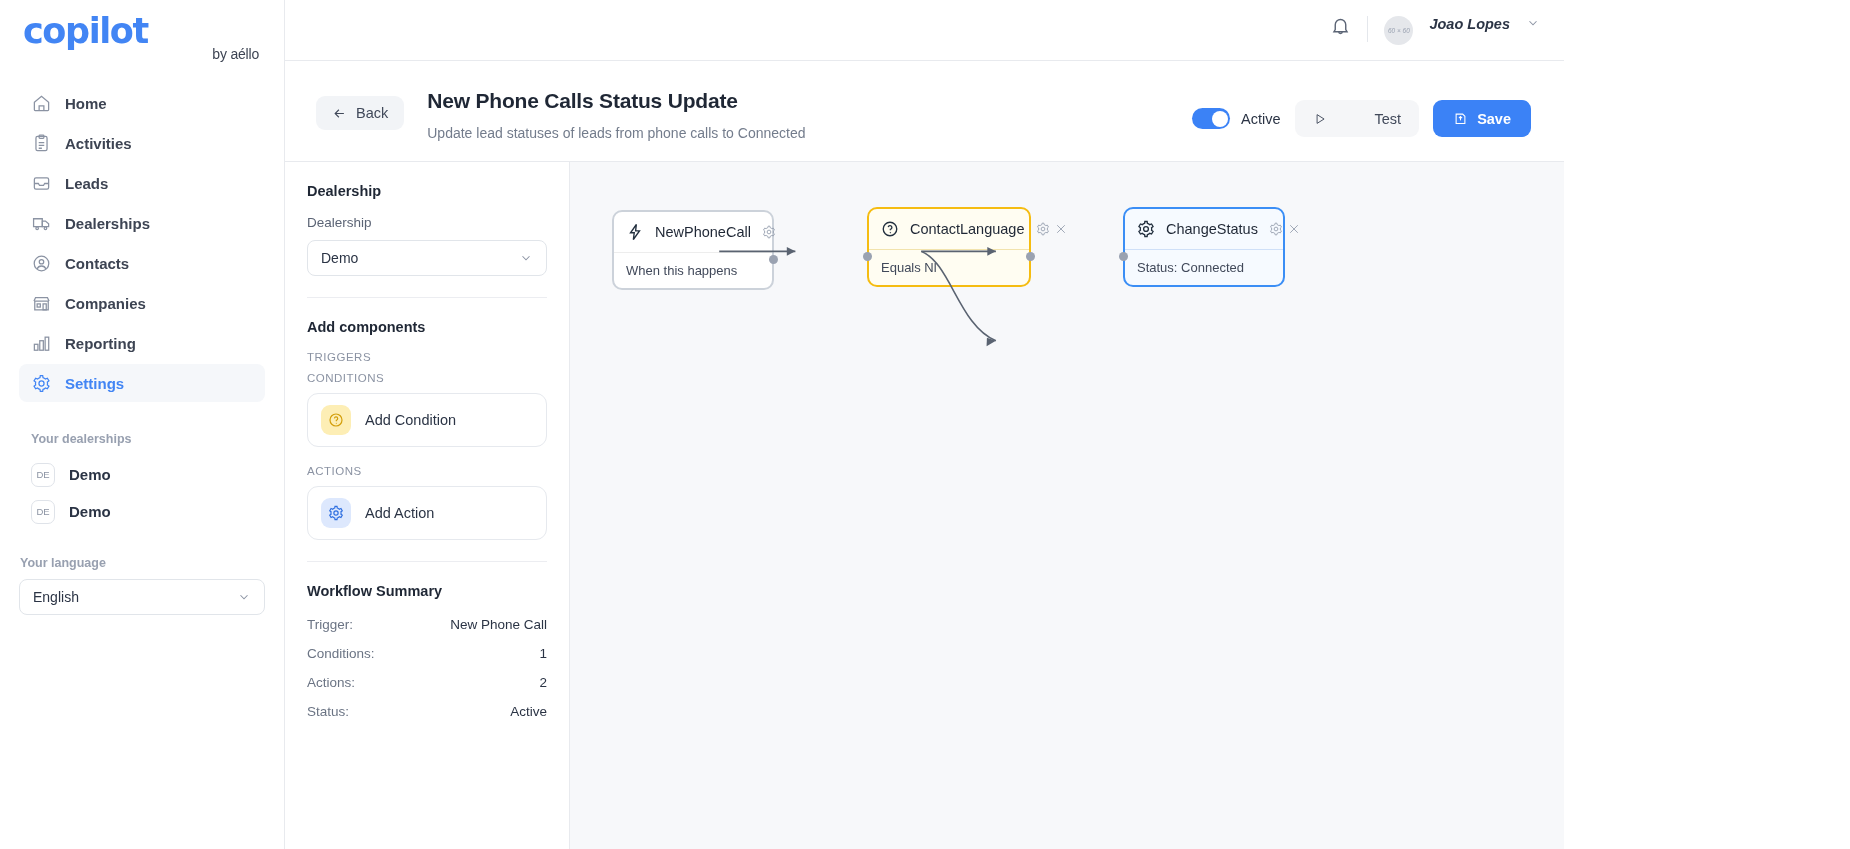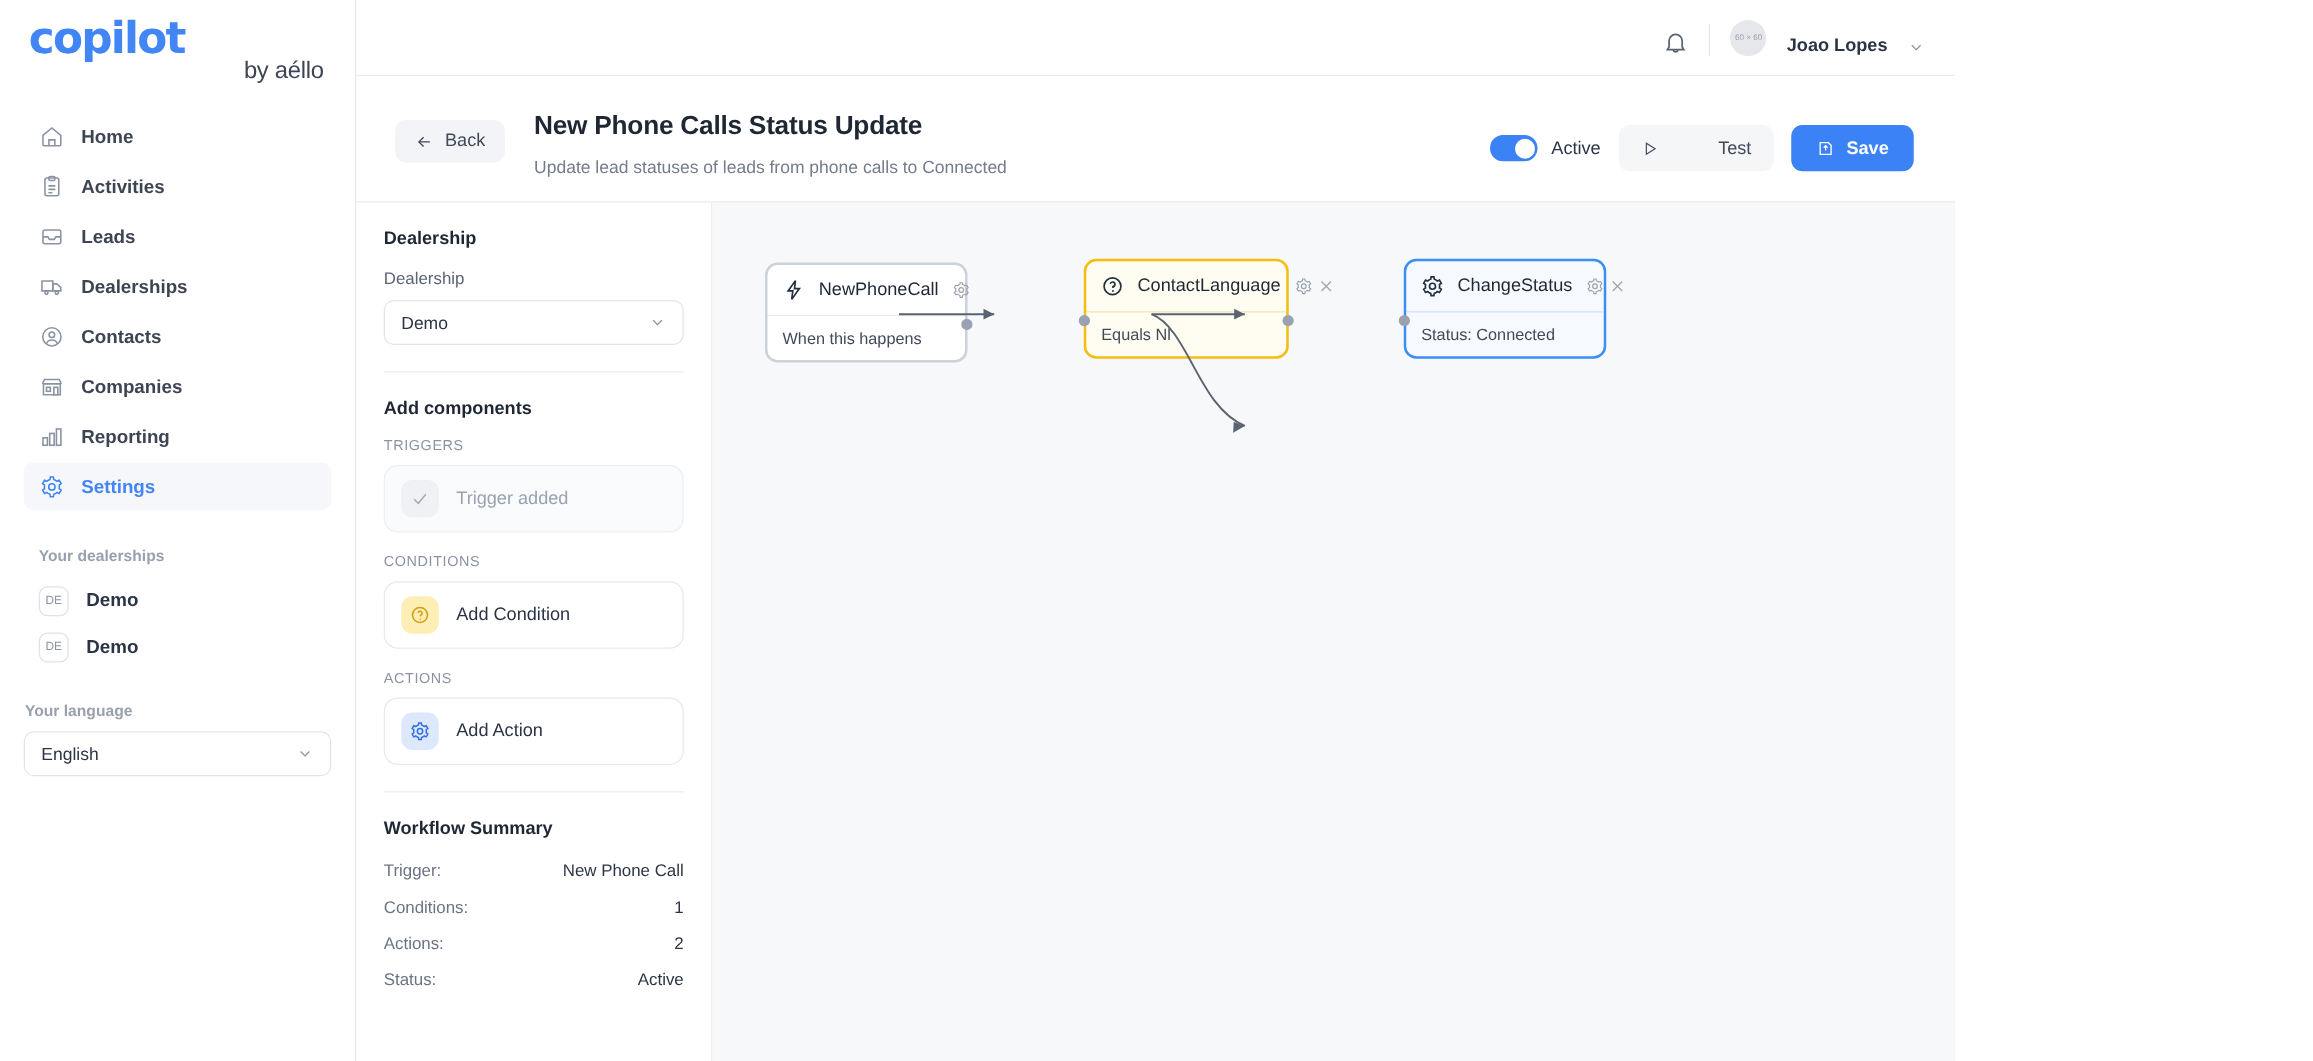--- a/index.html
+++ b/index.html
@@ -20,21 +20,21 @@
     display: flex; flex-direction: column;
     padding: 0 19px;
     position: relative;
   }
   .logo-wrap { padding: 14px 4px 22px 4px; }
   .logo-main {
     font-size: 35px; font-weight: 700; color: #4285f4;
     letter-spacing: -1.4px; line-height: 1; font-family: "DejaVu Sans", sans-serif;
   }
   .logo-sub {
-    font-size: 19px; color: #3d4453; letter-spacing: -0.2px;
+    font-size: 14px; color: #3d4453; letter-spacing: -0.2px;
     text-align: right; margin-top: -3px; padding-right: 2px;
   }
   .nav { display: flex; flex-direction: column; gap: 2px; }
   .nav-item {
     display: flex; align-items: center; gap: 14px;
     height: 38px; padding: 0 12px; border-radius: 8px;
     color: #3d4453; font-size: 15px; font-weight: 600;
     cursor: pointer;
   }
   .nav-item .ico { width: 20px; height: 20px; flex: 0 0 20px; display:flex; align-items:center; justify-content:center; }
@@ -81,21 +81,21 @@
     border: 1px solid #e4e7ec; border-radius: 9px;
     display: flex; align-items: center; gap: 10px; padding: 0 14px;
     background: #fff;
   }
   .search-wrap svg { width: 15px; height: 15px; stroke: #98a0b0; fill: none; stroke-width: 1.8; flex:0 0 15px;}
   .search-input {
     border: none; outline: none; font-size: 14px; color: #2b3445;
     width: 100%; font-family: "Liberation Sans", sans-serif; background: transparent;
   }
   .search-input::placeholder { color: #9aa2b1; }
-  .topbar-right { margin-left: auto; display: flex; align-items: flex-end; gap: 16px; }
+  .topbar-right { margin-left: auto; display: flex; align-items: flex-start; gap: 16px; font-style: italic; }
   .bell { width: 21px; height: 21px; stroke: #5b6475; fill: none; stroke-width: 1.6; cursor: pointer; }
   .vdiv { width: 1px; height: 26px; background: #e4e7ec; }
   .avatar {
     width: 29px; height: 29px; border-radius: 50%; background: #e5e7eb;
     display: flex; align-items: center; justify-content: center;
     font-size: 6.5px; color: #9aa2b1;
   }
   .username { font-size: 14.5px; font-weight: 700; color: #2b3445; }
 
   
@@ -380,28 +380,20 @@
             <svg class="chev" viewBox="0 0 24 24">
                 <path d="m6 9 6 6 6-6"></path>
               </svg>
           </div>
         </div>
 
         <div class="cp-section">
           <div class="cp-title">Add components</div>
 
           <div class="cp-group-label">TRIGGERS</div>
-          <div class="comp-card done">
-            <span class="comp-ico grey">
-              <svg viewBox="0 0 24 24">
-                  <path d="m5 12.5 5 5 9-11"></path>
-                </svg>
-            </span>
-            <span class="comp-label">Trigger added</span>
-          </div>
 
           <div class="cp-group-label">CONDITIONS</div>
           <div class="comp-card">
             <span class="comp-ico yellow">
               <svg viewBox="0 0 24 24">
                   <circle cx="12" cy="12" r="9"></circle>
                   <path d="M9.6 9.4a2.5 2.5 0 1 1 2.9 3v1.4"></path>
                   <circle cx="12.4" cy="17" r="0.3" fill="#d39e0a" stroke="#d39e0a" stroke-width="1.2"></circle>
                 </svg>
             </span>

